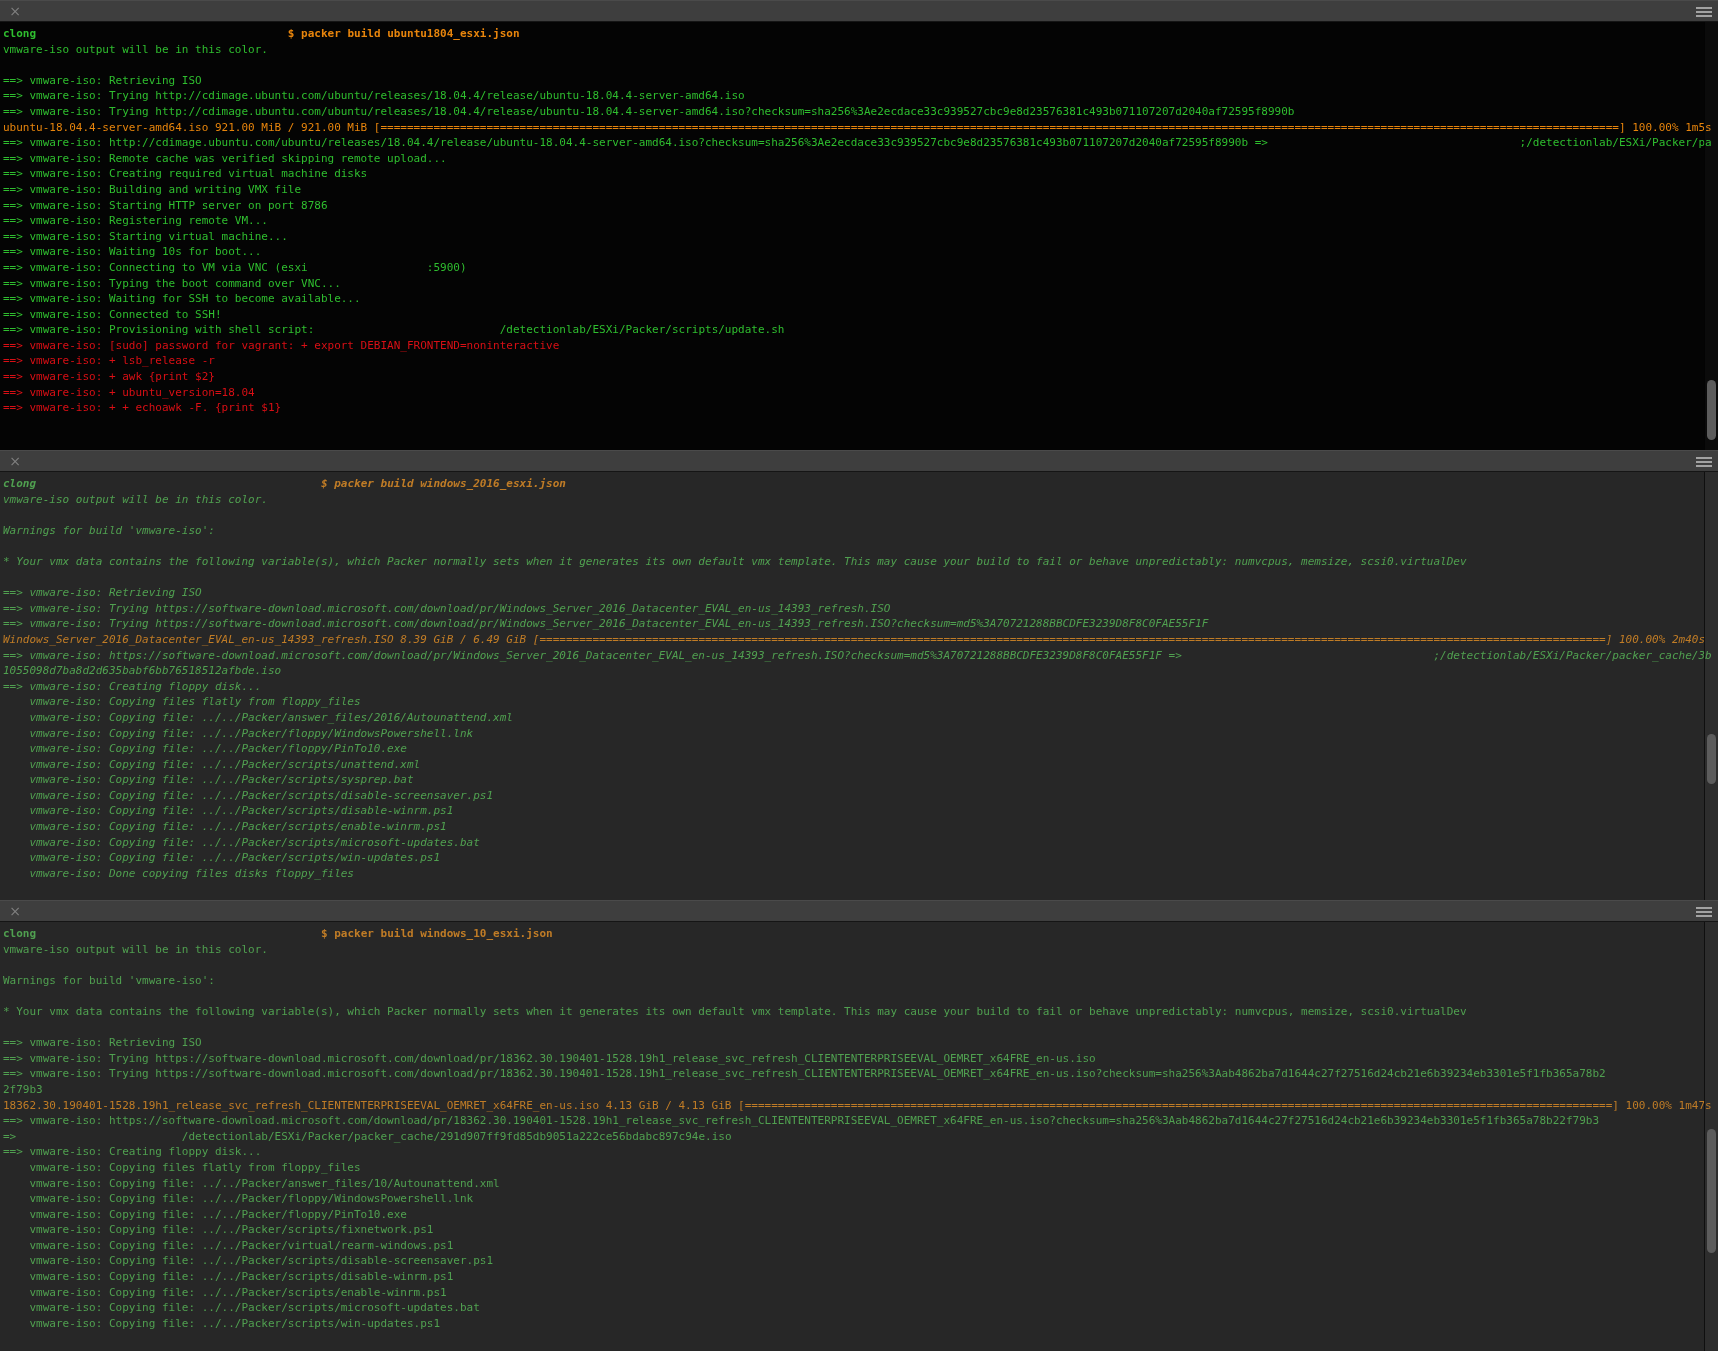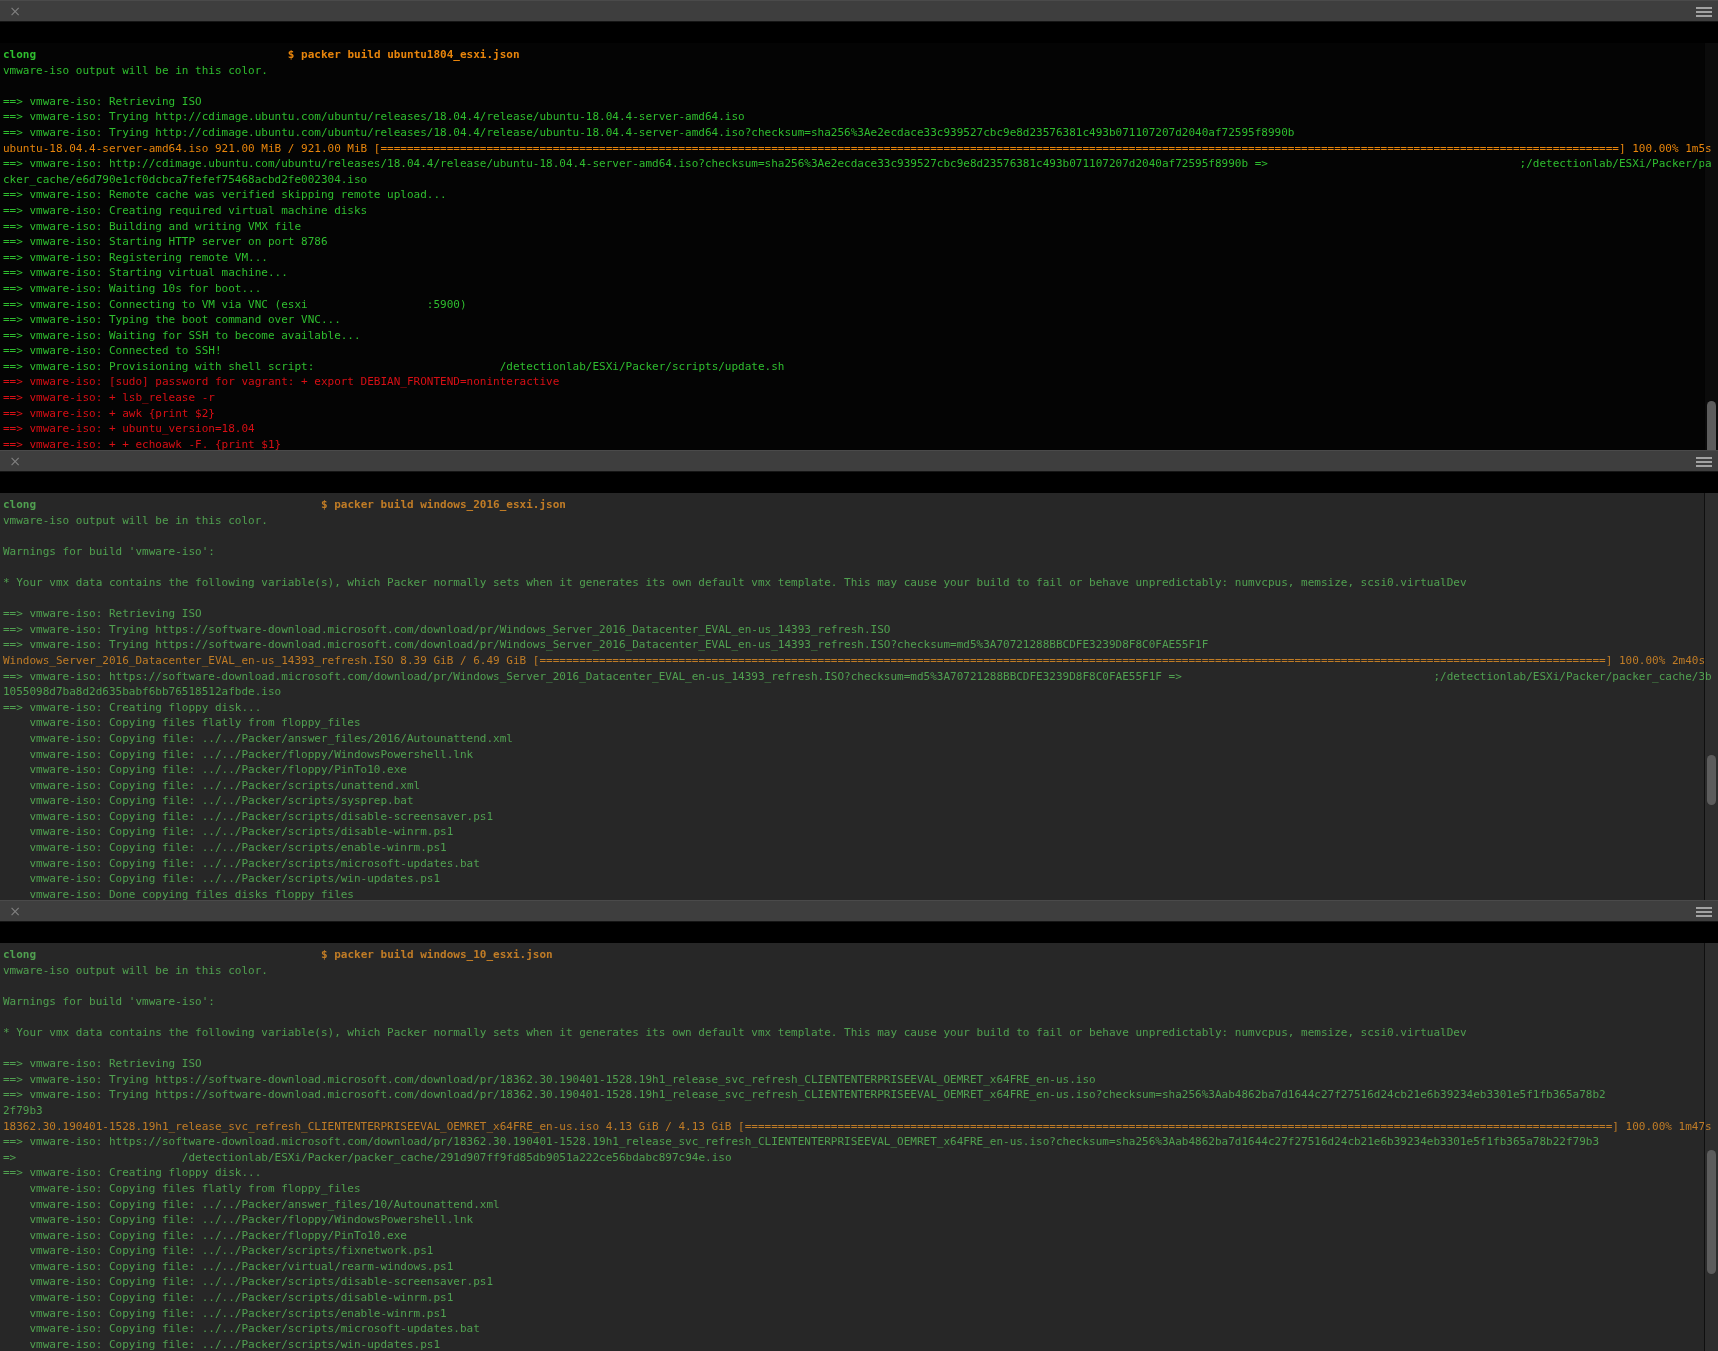--- a/index.html
+++ b/index.html
@@ -23,21 +23,21 @@
   .menu-btn { position:absolute; right:6px; top:6px; width:16px; height:10px; }
   .menu-btn .bar, .menu-btn .bar::before, .menu-btn .bar::after {
     display:block; width:16px; height:2px; background:#a2a2a2; content:"";
   }
   .menu-btn .bar { position:relative; top:4px; }
   .menu-btn .bar::before { position:absolute; top:-4px; }
   .menu-btn .bar::after  { position:absolute; top: 4px; }
   .content {
     position:relative; width:100%; overflow:hidden;
     padding:4px 0 0 3px;
-    font-size:11px; line-height:15.6px;margin-top:21px;
+    font-size:11px; line-height:15.6px;
   }
   .pane.bright .content { background:var(--bg-active,#040404);
     --fg-green:var(--green-bright,#2fbe2f); --fg-orange:var(--orange-bright,#e8850c); }
   .pane.dim .content { background:var(--bg-dim,#272727);
     --fg-green:var(--green-dim,#50a050); --fg-orange:var(--orange-dim,#c07c26); }
   .row { white-space:pre; height:15.6px; overflow:hidden; }
   .row span.g { color:var(--fg-green); }
   .row span.o { color:var(--fg-orange); }
   .row span.r { color:var(--red,#d80f15); }
   .row span.b { font-weight:bold; }
@@ -45,21 +45,21 @@
     position:absolute; top:0; right:0; bottom:0; width:14px;
     border-left:1px solid rgba(0,0,0,0.65);
     background:rgba(255,255,255,0.03);
   }
   .thumb {
     position:absolute; left:2px; width:9px;
     background:#5c5c5c; border-radius:4.5px;
   }
   
   .pane.p1 { top:0; }    .pane.p1 .content { height:428px; }
-  .pane.p2 { top:450px; }.pane.p2 .content { height:428px; }
+  .pane.p2 { top:450px; }.pane.p2 .content { height:428px;font-style:italic; }
   .pane.p3 { top:900px; }.pane.p3 .content { height:454px; }
   .pane.p1 .thumb { top:358px; height:60px; }
   .pane.p2 .thumb { top:262px; height:50px; }
   .pane.p3 .thumb { top:207px; height:124px; }
 </style>
 </head>
 <body>
 
 <div class="screen">
 
@@ -75,21 +75,20 @@
         <div class="thumb"></div>
       </div>
     <div class="row"><span class="g b">clong</span><span class="g">                                      </span><span class="o b">$ packer build ubuntu1804_esxi.json</span></div>
         <div class="row"><span class="g">vmware-iso output will be in this color.</span></div>
         <div class="row"> </div>
         <div class="row"><span class="g">==&gt; vmware-iso: Retrieving ISO</span></div>
         <div class="row"><span class="g">==&gt; vmware-iso: Trying http://cdimage.ubuntu.com/ubuntu/releases/18.04.4/release/ubuntu-18.04.4-server-amd64.iso</span></div>
         <div class="row"><span class="g">==&gt; vmware-iso: Trying http://cdimage.ubuntu.com/ubuntu/releases/18.04.4/release/ubuntu-18.04.4-server-amd64.iso?checksum=sha256%3Ae2ecdace33c939527cbc9e8d23576381c493b071107207d2040af72595f8990b</span></div>
         <div class="row"><span class="o">ubuntu-18.04.4-server-amd64.iso 921.00 MiB / 921.00 MiB [</span><span class="o">===========================================================================================================================================================================================</span><span class="o">] 100.00% 1m5s</span></div>
         <div class="row"><span class="g">==&gt; vmware-iso: http://cdimage.ubuntu.com/ubuntu/releases/18.04.4/release/ubuntu-18.04.4-server-amd64.iso?checksum=sha256%3Ae2ecdace33c939527cbc9e8d23576381c493b071107207d2040af72595f8990b =&gt;</span><span class="g">                                      </span><span class="g">;/detectionlab/ESXi/Packer/pa</span></div>
-        <div class="row"><span class="g">cker_cache/e6d790e1cf0dcbca7fefef75468acbd2fe002304.iso</span></div>
         <div class="row"><span class="g">==&gt; vmware-iso: Remote cache was verified skipping remote upload...</span></div>
         <div class="row"><span class="g">==&gt; vmware-iso: Creating required virtual machine disks</span></div>
         <div class="row"><span class="g">==&gt; vmware-iso: Building and writing VMX file</span></div>
         <div class="row"><span class="g">==&gt; vmware-iso: Starting HTTP server on port 8786</span></div>
         <div class="row"><span class="g">==&gt; vmware-iso: Registering remote VM...</span></div>
         <div class="row"><span class="g">==&gt; vmware-iso: Starting virtual machine...</span></div>
         <div class="row"><span class="g">==&gt; vmware-iso: Waiting 10s for boot...</span></div>
         <div class="row"><span class="g">==&gt; vmware-iso: Connecting to VM via VNC (esxi</span><span class="g">                  </span><span class="g">:5900)</span></div>
         <div class="row"><span class="g">==&gt; vmware-iso: Typing the boot command over VNC...</span></div>
         <div class="row"><span class="g">==&gt; vmware-iso: Waiting for SSH to become available...</span></div>

